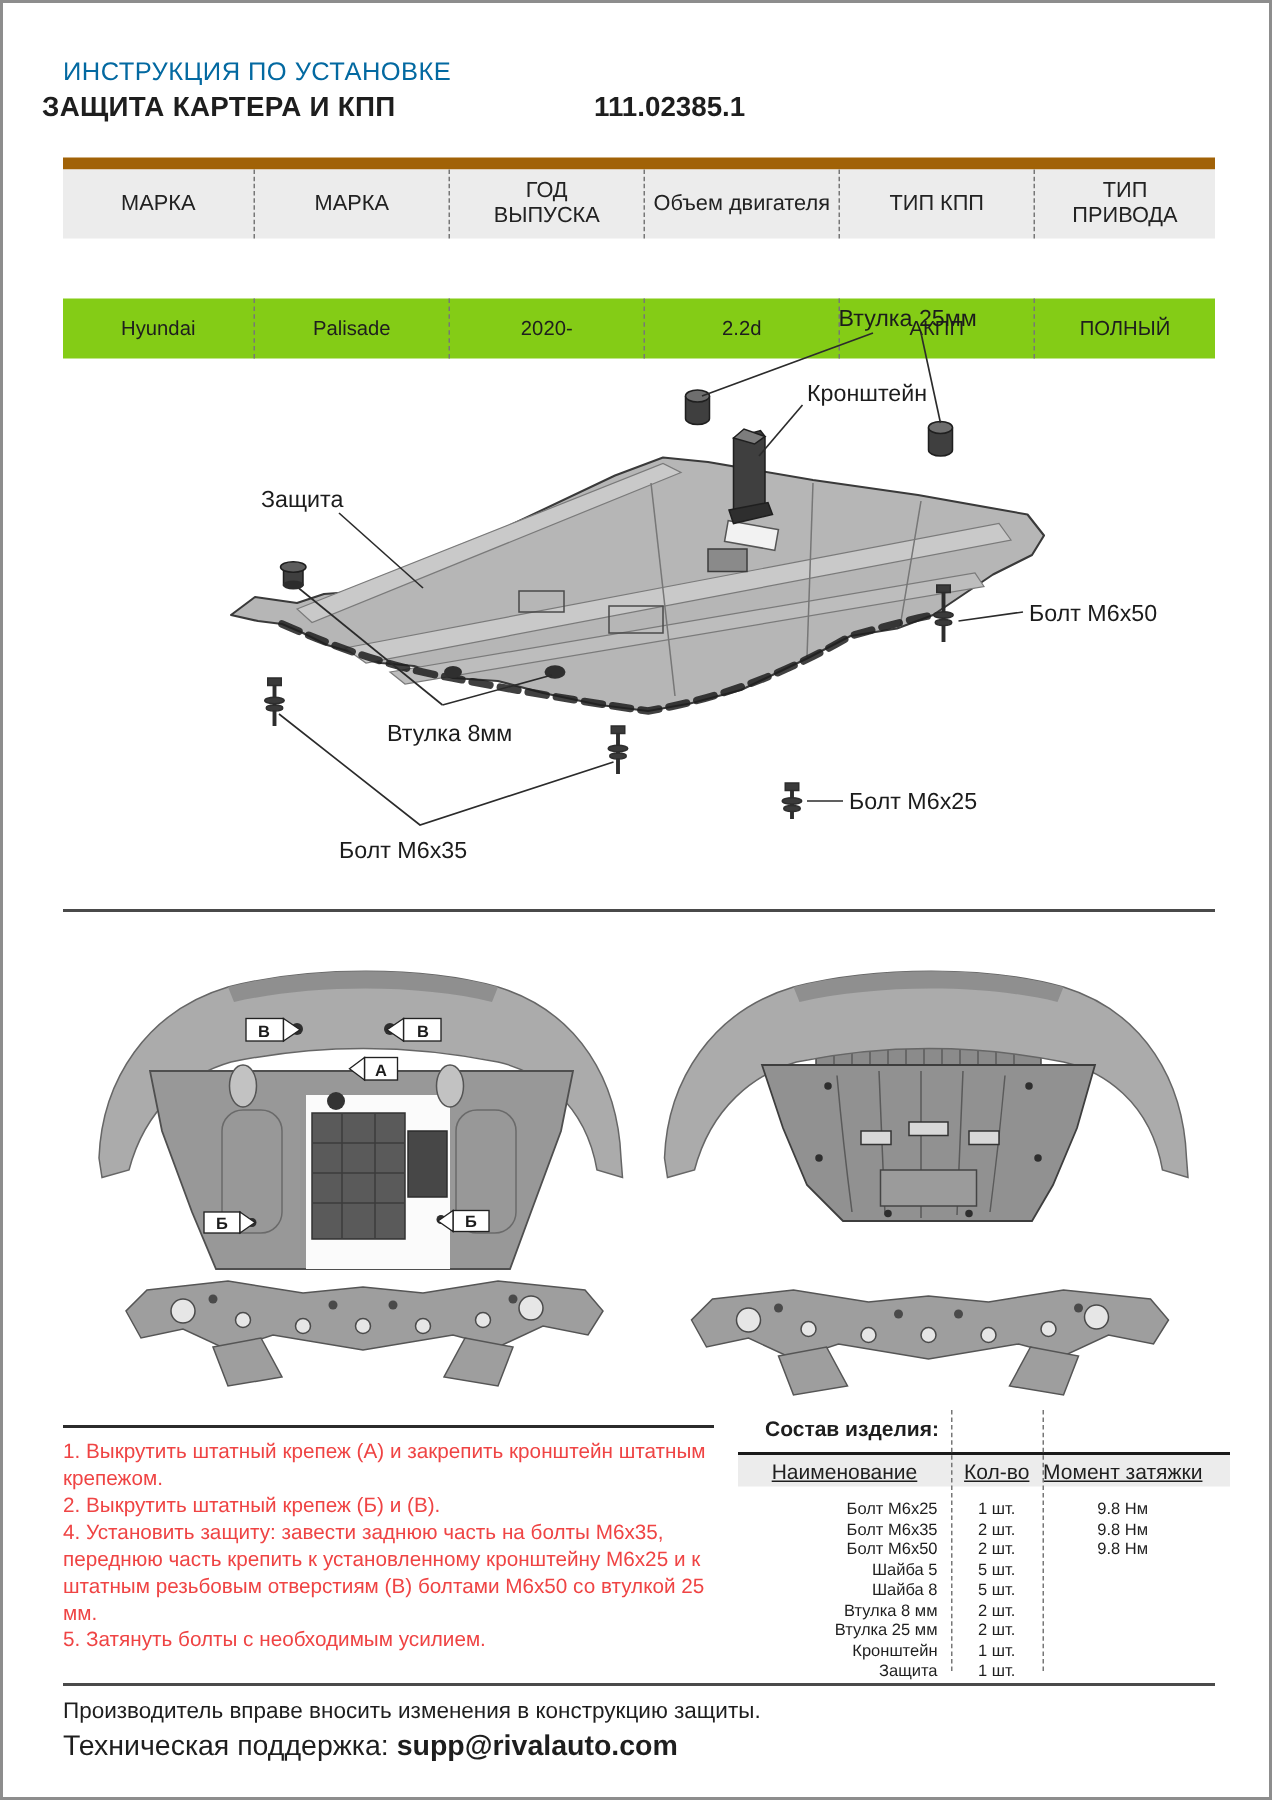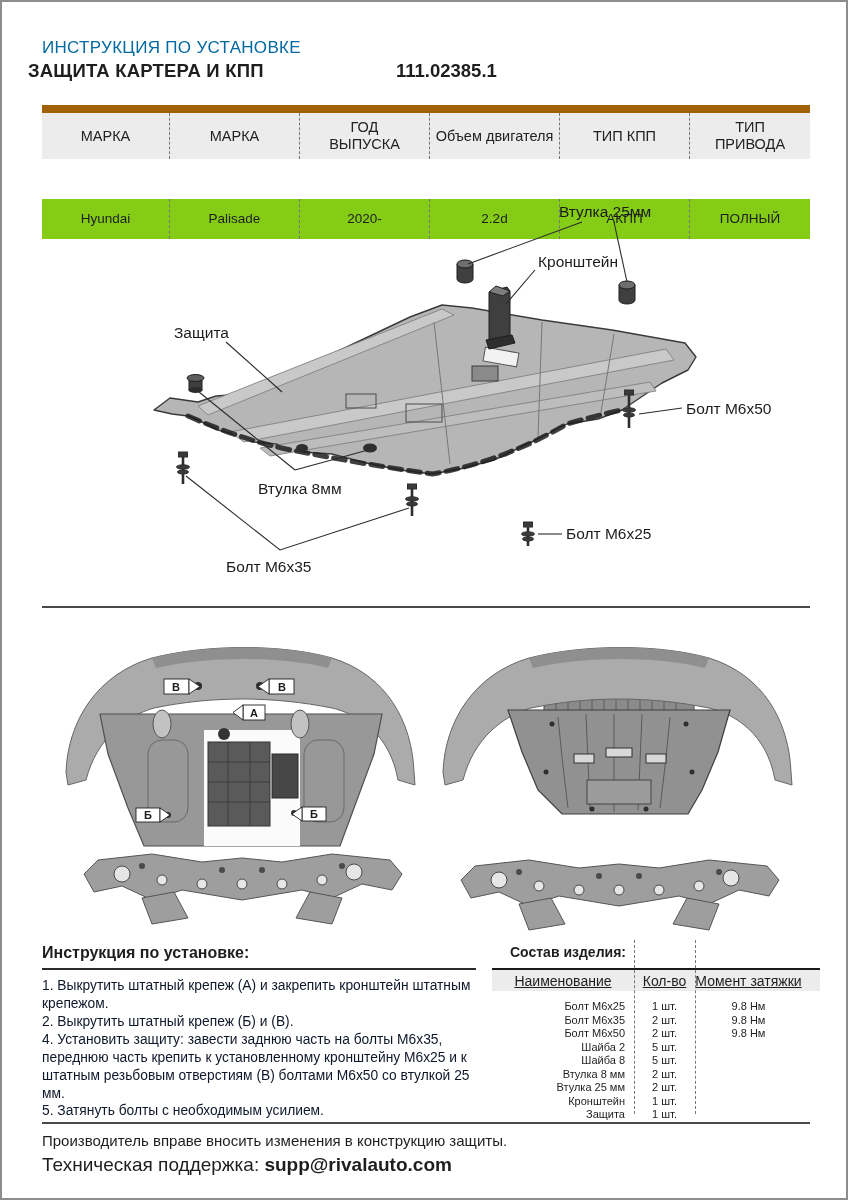--- a/index.html
+++ b/index.html
@@ -34,21 +34,21 @@
   .callout-letter { font-weight:bold; font-size:11px; }
 
   .divider { position:absolute; left:40px; width:768px; height:0; border-top:2px solid #4a4a4a; }
   .div-photos { top:604px; }
   .div-footer { top:1120px; }
 
   
   .instructions { position:absolute; left:40px; top:942px; width:434px; }
   .inst-head { font-size:16px; font-weight:bold; }
   .inst-rule { border-top:2px solid #2b2b2b; margin-top:6px; margin-bottom:7px; }
-  .inst-step { font-size:13.8px; line-height:1.3; color:#0f172a; }
+  .inst-step { font-size:13.8px; line-height:1.3; color:#ef4444; }
 
   
   .composition { position:absolute; left:490px; top:938px; width:328px; height:176px; }
   .comp-head { font-size:14px; font-weight:bold; padding-left:18px; padding-top:4px; height:28px; }
   .comp-cols { display:flex; border-top:2.5px solid #1a1a1a; background:#ececec; height:23px; align-items:center; }
   .comp-col { text-align:center; font-size:14px;text-decoration:underline; }
   .k0{width:142px}.k1{width:61px}.k2{width:107px}
   .comp-rows { padding-top:9px; }
   .comp-row { display:flex; height:13.5px; font-size:11px; line-height:13.5px; }
   .comp-row .k0 { text-align:right; padding-right:9px; }
@@ -272,21 +272,20 @@
       <circle cx="684" cy="102" r="2.5" fill="#2e2e2e"></circle>
       <circle cx="544" cy="150" r="2.5" fill="#2e2e2e"></circle>
       <circle cx="690" cy="150" r="2.5" fill="#2e2e2e"></circle>
       <circle cx="590" cy="187" r="2.5" fill="#2e2e2e"></circle>
       <circle cx="644" cy="187" r="2.5" fill="#2e2e2e"></circle>
       <use href="#subframe" transform="translate(377,6)"></use>
     </g>
   </svg>
 
   <div class="instructions">
-    <div class="inst-head">Инструкция по установке:</div>
     <div class="inst-rule"></div>
     <div class="inst-step">1. Выкрутить штатный крепеж (А) и закрепить кронштейн штатным крепежом.</div>
     <div class="inst-step">2. Выкрутить штатный крепеж (Б) и (В).</div>
     <div class="inst-step">4. Установить защиту: завести заднюю часть на болты М6х35, переднюю часть крепить к установленному кронштейну М6х25 и к штатным резьбовым отверстиям (В) болтами М6х50 со втулкой 25 мм.</div>
     <div class="inst-step">5. Затянуть болты с необходимым усилием.</div>
   </div>
 
   <div class="composition">
     <div class="comp-head">Состав изделия:</div>
     <div class="comp-cols">
@@ -304,21 +303,21 @@
         <div class="k0">Болт М6х35</div>
         <div class="k1">2 шт.</div>
         <div class="k2">9.8 Нм</div>
       </div>
       <div class="comp-row">
         <div class="k0">Болт М6х50</div>
         <div class="k1">2 шт.</div>
         <div class="k2">9.8 Нм</div>
       </div>
       <div class="comp-row">
-        <div class="k0">Шайба 2</div>
+        <div class="k0">Шайба 5</div>
         <div class="k1">5 шт.</div>
         <div class="k2"></div>
       </div>
       <div class="comp-row">
         <div class="k0">Шайба 8</div>
         <div class="k1">5 шт.</div>
         <div class="k2"></div>
       </div>
       <div class="comp-row">
         <div class="k0">Втулка 8 мм</div>

